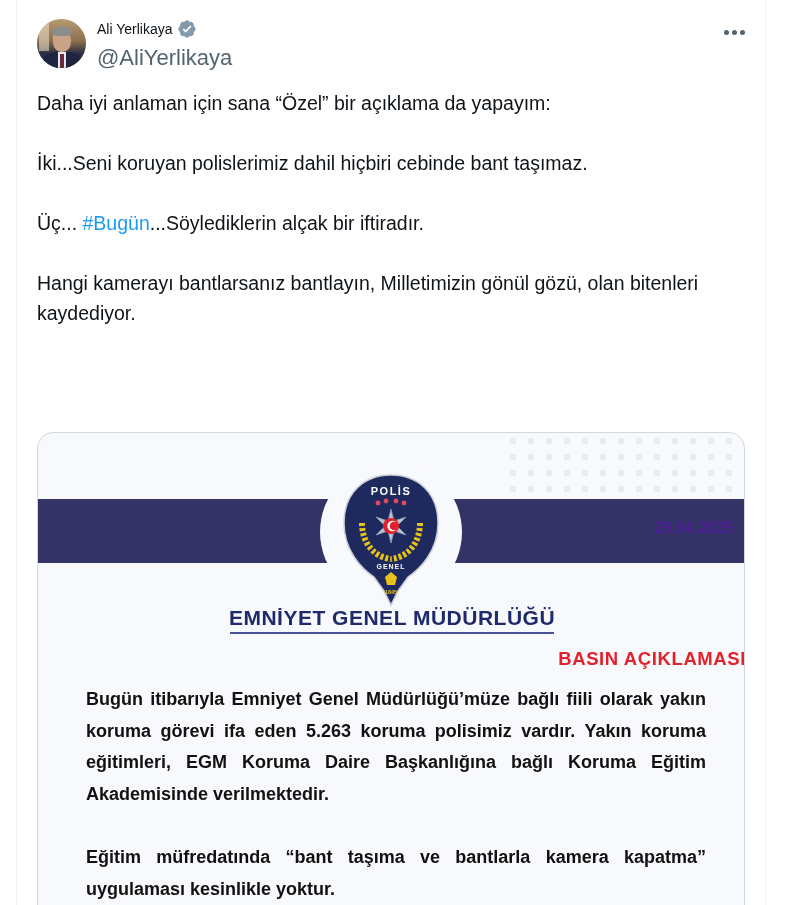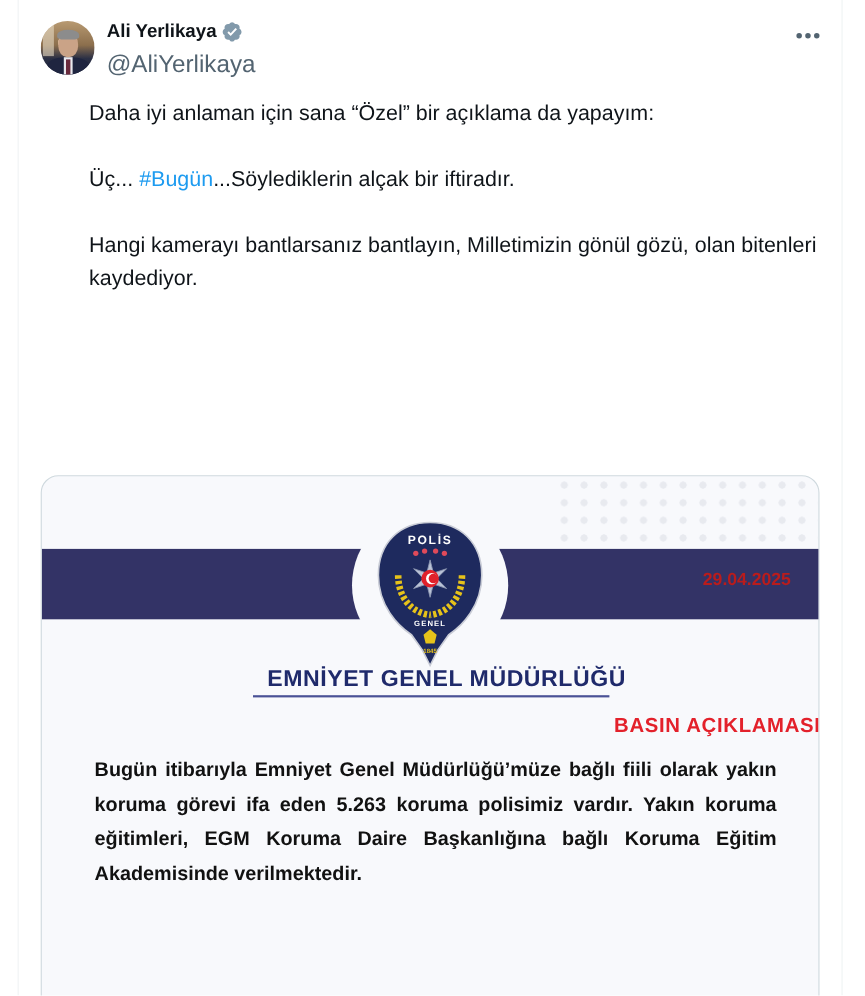--- a/index.html
+++ b/index.html
@@ -14,41 +14,41 @@
   .avatar { position: absolute; left: 20px; top: 19px; width: 49px; height: 49px; border-radius: 50%; overflow: hidden;
             background: radial-gradient(circle at 50% 40%, #d9b896 0 22%, transparent 23%), linear-gradient(180deg, #b89a72 0%, #8c6f4d 45%, #2a2f45 70%, #1d2236 100%); }
   .avatar .face { position: absolute; left: 16px; top: 11px; width: 18px; height: 22px; border-radius: 45%; background: #caa387; }
   .avatar .hair { position: absolute; left: 15px; top: 8px; width: 20px; height: 9px; border-radius: 50% 50% 30% 30%; background: #8c8c8c; }
   .avatar .suit { position: absolute; left: 6px; top: 33px; width: 38px; height: 20px; border-radius: 40% 40% 0 0; background: #1f2540; }
   .avatar .shirt { position: absolute; left: 21px; top: 33px; width: 8px; height: 16px; background: #e9e9ee; }
   .avatar .tie { position: absolute; left: 23px; top: 35px; width: 4px; height: 14px; background: #6a2a3c; }
   .avatar .window { position: absolute; left: 2px; top: 2px; width: 10px; height: 30px; background: #e7dcc6; opacity: .6; }
 
   .user-name-row { position: absolute; left: 80px; top: 19px; display: flex; align-items: center; gap: 4px; }
-  .user-name { font-family: "Liberation Sans", sans-serif; font-weight: 700; font-size: 17px; color: #0f1419; letter-spacing: 0px; }
+  .user-name { font-family: "Liberation Sans", sans-serif; font-weight: 400; font-size: 14px; color: #0f1419; letter-spacing: 0px; }
   .verified-icon { width: 20px; height: 20px; display: inline-block; }
   .user-handle { position: absolute; left: 80px; top: 45px; font-family: "Liberation Sans", sans-serif; font-size: 22px; color: #536471; }
 
   .more-button { position: absolute; left: 700px; top: 18px; width: 34px; height: 28px; display: flex; align-items: center; justify-content: center; cursor: pointer; }
   .more-button span { display: inline-block; width: 5px; height: 5px; margin: 0 1.5px; border-radius: 50%; background: #536471; }
 
-  .tweet-text { position: absolute; left: 20px; top: 88px; width: 700px; font-family: "Liberation Sans", sans-serif; font-size: 19.5px; line-height: 30px; color: #0f1419; margin-left: 44px; }
+  .tweet-text { position: absolute; left: 20px; top: 88px; width: 700px; font-family: "Liberation Sans", sans-serif; font-size: 19.5px; line-height: 30px; color: #0f1419; }
   .tweet-text p { margin: 0 0 30px 0; }
   .hashtag { color: #1d9bf0; text-decoration: none; cursor: pointer; }
 
   .media-card { position: absolute; left: 20px; top: 432px; width: 708px; height: 490px; border: 1px solid #cfd9de; border-radius: 16px; overflow: hidden; background: #f8f9fc; cursor: pointer; }
   .media-dots { position: absolute; right: 0; top: 0; width: 240px; height: 70px;
                 background-image: radial-gradient(circle, #e6e8ee 3px, transparent 3.5px); background-size: 18px 16px; opacity: .9; }
   .band { position: absolute; left: 0; top: 66px; width: 708px; height: 64px; background: #333366; }
-  .date { position: absolute; right: 25px; top: 86px; font-family: "Liberation Sans", sans-serif; font-weight: 700; font-size: 16px; color: #b91c1c; }
+  .date { position: absolute; right: 10px; top: 86px; font-family: "Liberation Sans", sans-serif; font-weight: 700; font-size: 16px; color: #4c1d95; }
 
   .logo-halo { position: absolute; left: 282px; top: 28px; width: 142px; height: 142px; border-radius: 50%; background: #f8f9fc; }
   .logo { position: absolute; left: 300px; top: 40px; width: 106px; height: 134px; }
 
-  .org-title { position: absolute; left: 14px; width: 708px; top: 173px; text-align: center; font-family: "Liberation Sans", sans-serif; font-weight: 700; font-size: 21px; letter-spacing: 0.5px; color: #1f2a6b; }
+  .org-title { position: absolute; left: 0; width: 708px; top: 173px; text-align: center; font-family: "Liberation Sans", sans-serif; font-weight: 700; font-size: 21px; letter-spacing: 0.5px; color: #1f2a6b; }
   .org-underline { position: absolute; left: 192px; top: 199px; width: 324px; height: 2px; background: #4a5296; }
   .press-title { position: absolute; left: 0; width: 708px; top: 215px; text-align: right; font-family: "Liberation Sans", sans-serif; font-weight: 700; font-size: 18.5px; letter-spacing: 0.6px; color: #e3212b; }
 
   .press-body { position: absolute; left: 48px; top: 251px; width: 620px; font-family: "Liberation Sans", sans-serif; font-weight: 700; font-size: 18px; line-height: 31.5px; color: #111111; text-align: justify; }
   .press-body p { margin-bottom: 32px; }
 </style>
 </head>
 <body>
 
 <div class="column-border-left"></div>
@@ -77,20 +77,21 @@
   <div class="user-handle">@AliYerlikaya</div>
 
   <div class="more-button" aria-label="More">
     <span></span>
     <span></span>
     <span></span>
   </div>
 
   <div class="tweet-text">
     <p>Daha iyi anlaman için sana “Özel” bir açıklama da yapayım:</p>
+    <p>İki...Seni koruyan polislerimiz dahil hiçbiri cebinde bant taşımaz.</p>
     <p><span>Üç... </span><a class="hashtag">#Bugün</a><span>...Söylediklerin alçak bir iftiradır.</span></p>
     <p>Hangi kamerayı bantlarsanız bantlayın, Milletimizin gönül gözü, olan bitenleri kaydediyor.</p>
   </div>
 
   <div class="media-card">
     <div class="media-dots"></div>
     <div class="band"></div>
     <div class="date">29.04.2025</div>
 
     <div class="logo-halo"></div>
@@ -111,16 +112,17 @@
       <path d="M47 104 L53 99 L59 104 L57 112 L49 112 Z" fill="#e6c21a"></path>
       <text x="53" y="121" text-anchor="middle" font-family="Liberation Sans, sans-serif" font-weight="700" font-size="5.5" fill="#e6c21a">1845</text>
     </svg>
 
     <div class="org-title">EMNİYET GENEL MÜDÜRLÜĞÜ</div>
     <div class="org-underline"></div>
     <div class="press-title">BASIN AÇIKLAMASI</div>
 
     <div class="press-body">
       <p>Bugün itibarıyla Emniyet Genel Müdürlüğü’müze bağlı fiili olarak yakın koruma görevi ifa eden 5.263 koruma polisimiz vardır. Yakın koruma eğitimleri, EGM Koruma Daire Başkanlığına bağlı Koruma Eğitim Akademisinde verilmektedir.</p>
+      <p>Eğitim müfredatında “bant taşıma ve bantlarla kamera kapatma” uygulaması kesinlikle yoktur.</p>
     </div>
   </div>
 
 </article>
 
 </body></html>

